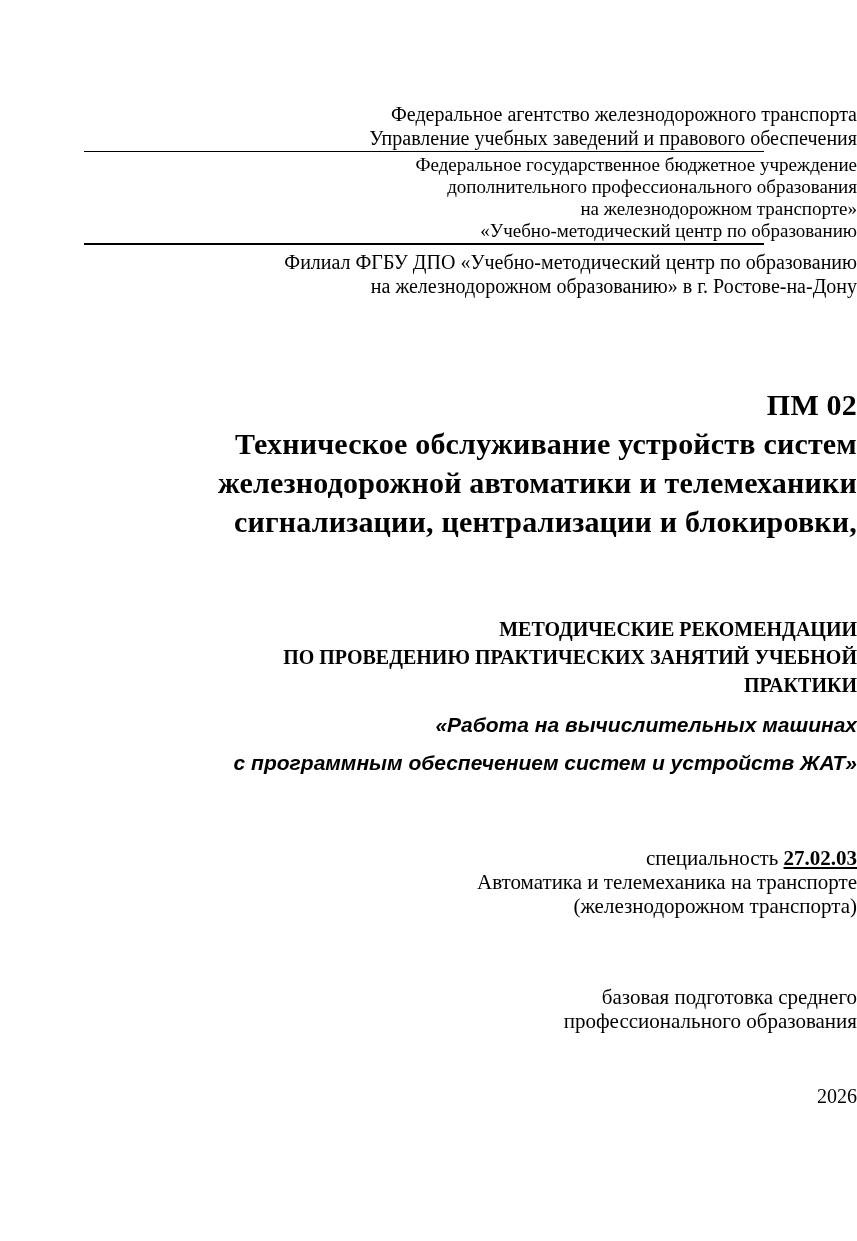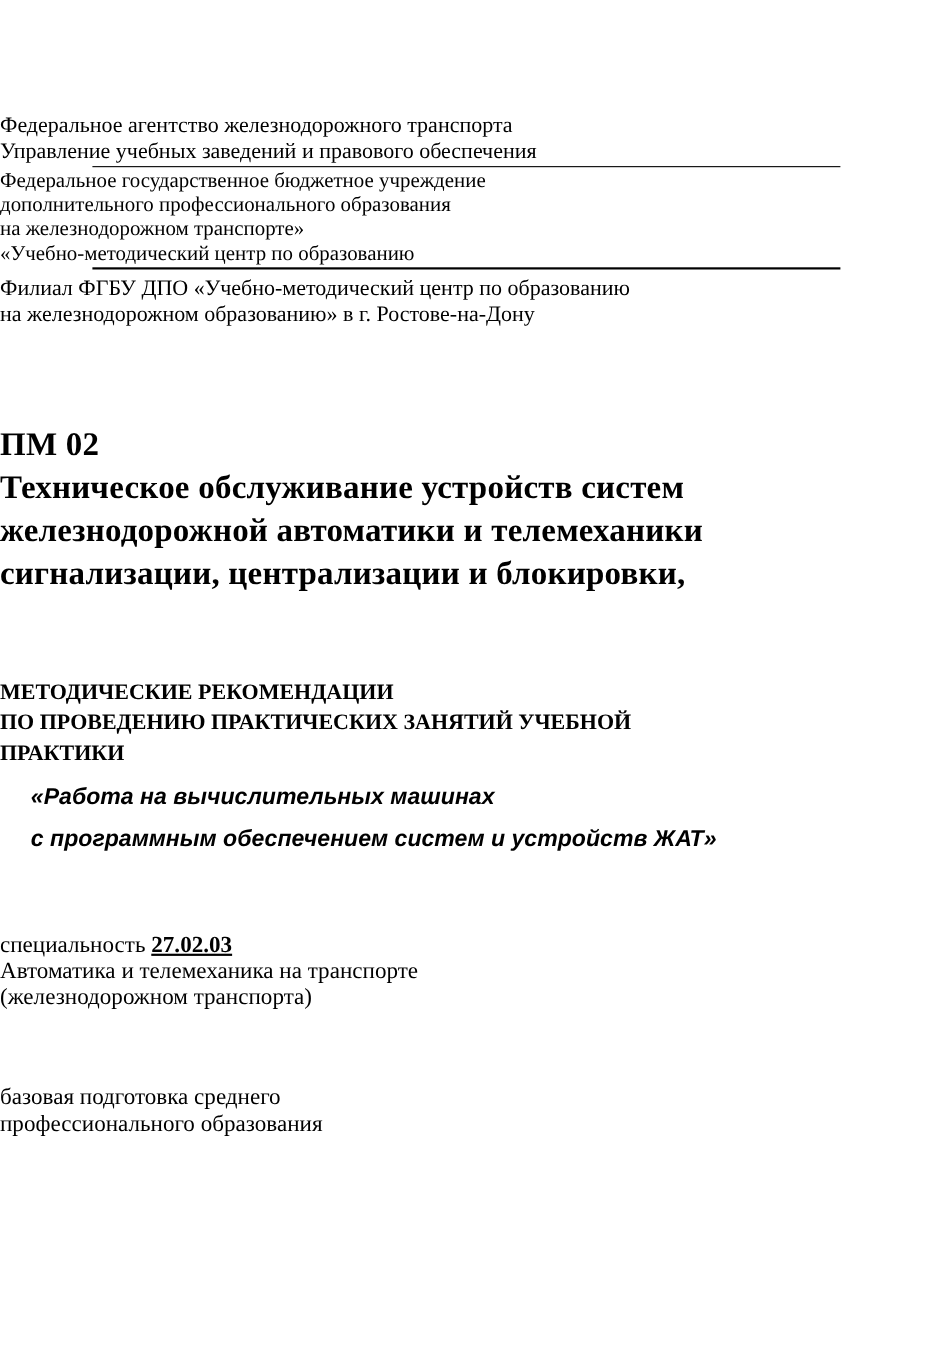--- a/index.html
+++ b/index.html
@@ -13,21 +13,21 @@
     height: 1241px;
     background: #ffffff;
     color: #000000;
     font-family: "Liberation Serif", serif;
     overflow: hidden;
   }
   .block {
     position: absolute;
     left: 0;
     right: 0;
-    text-align: left;
+    text-align: right;
   }
   .rule {
     position: absolute;
     left: 84px;
     width: 680px;
     background: #000000;
   }
   .rule-top { top: 151px; height: 1px; }
   .rule-bottom { top: 243px; height: 2px; }
 
@@ -136,14 +136,15 @@
     <div><span>специальность</span> <span class="code">27.02.03</span></div>
     <div>Автоматика и телемеханика на транспорте</div>
     <div>(железнодорожном транспорта)</div>
   </div>
 
   <div class="block training">
     <div>базовая подготовка среднего</div>
     <div>профессионального образования</div>
   </div>
 
+  <div class="block year">2026</div>
 
 </div>
 
 </body></html>

